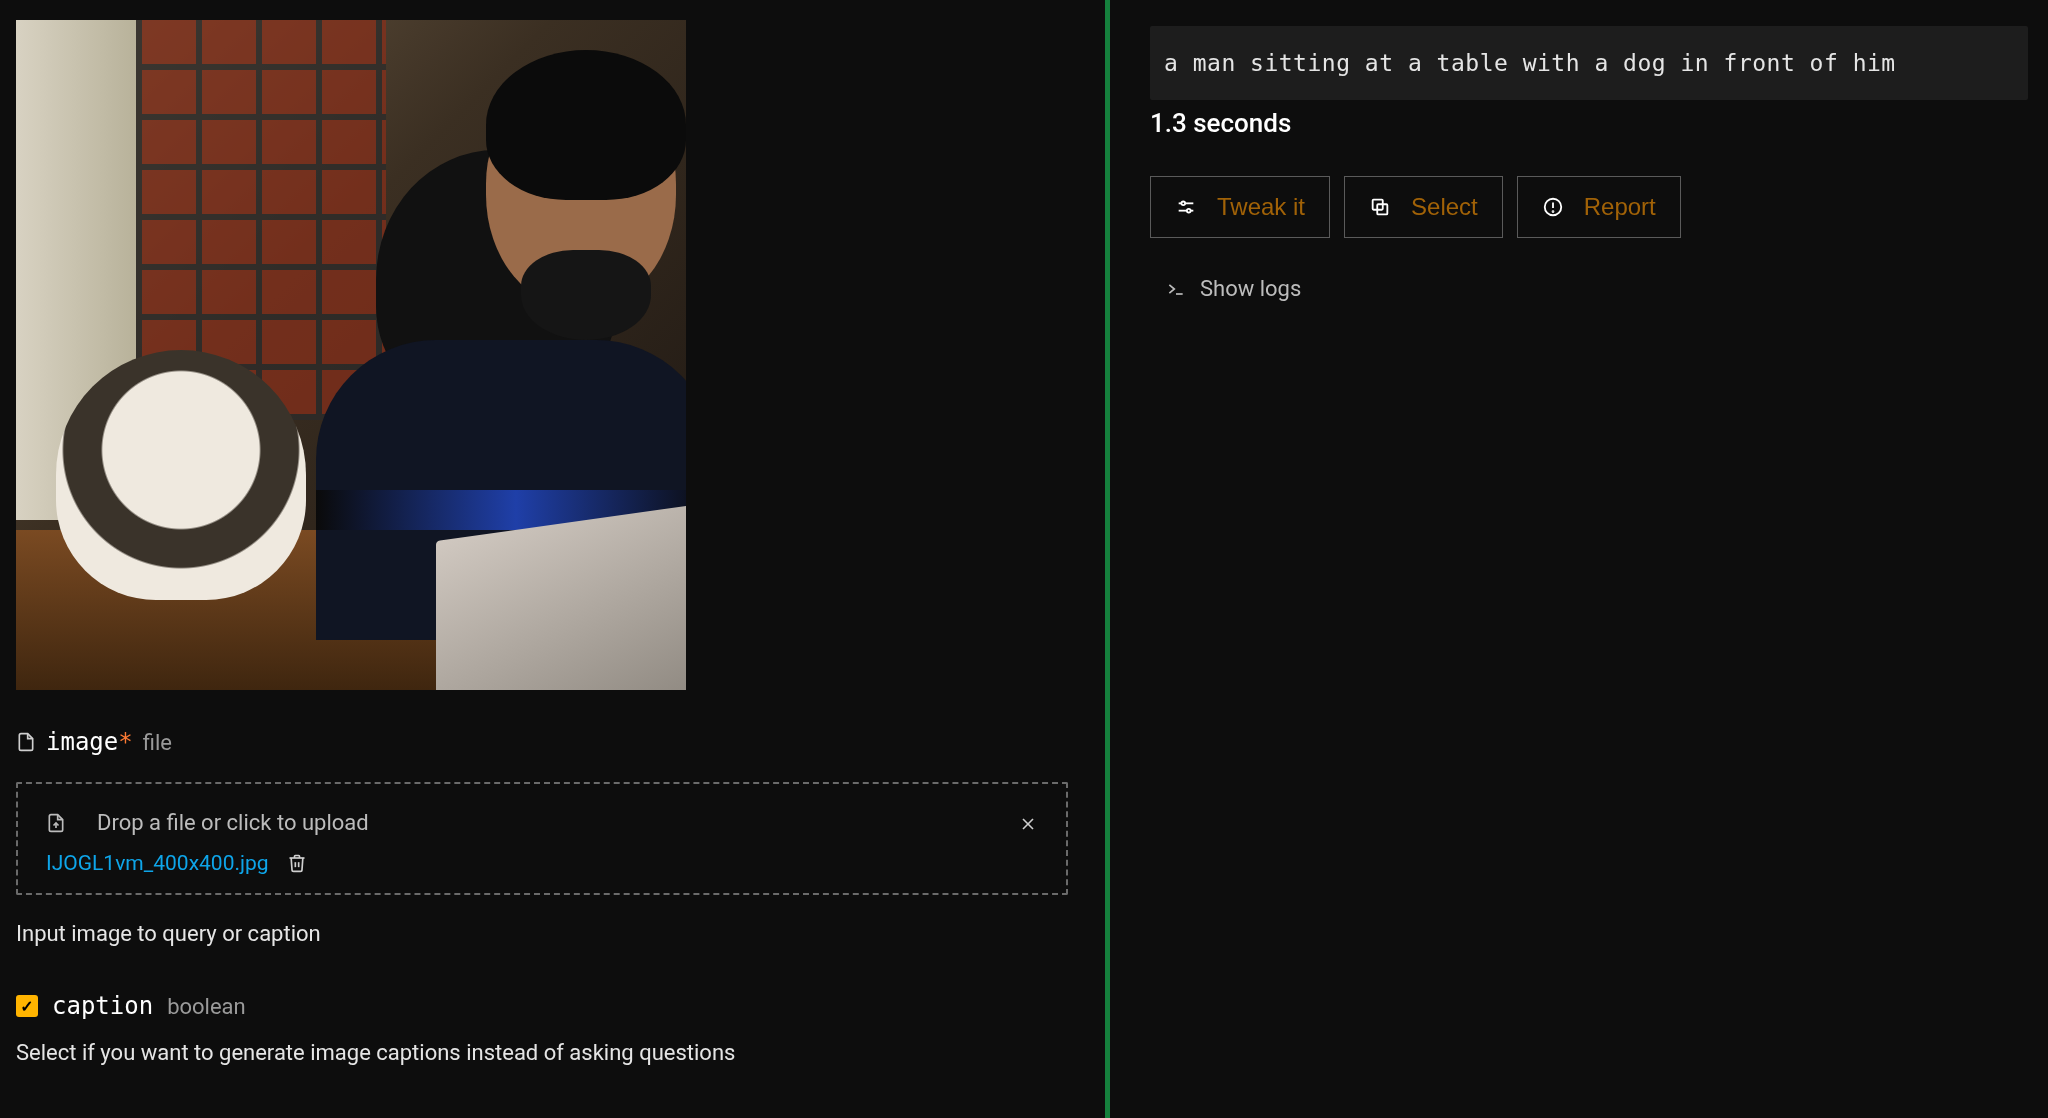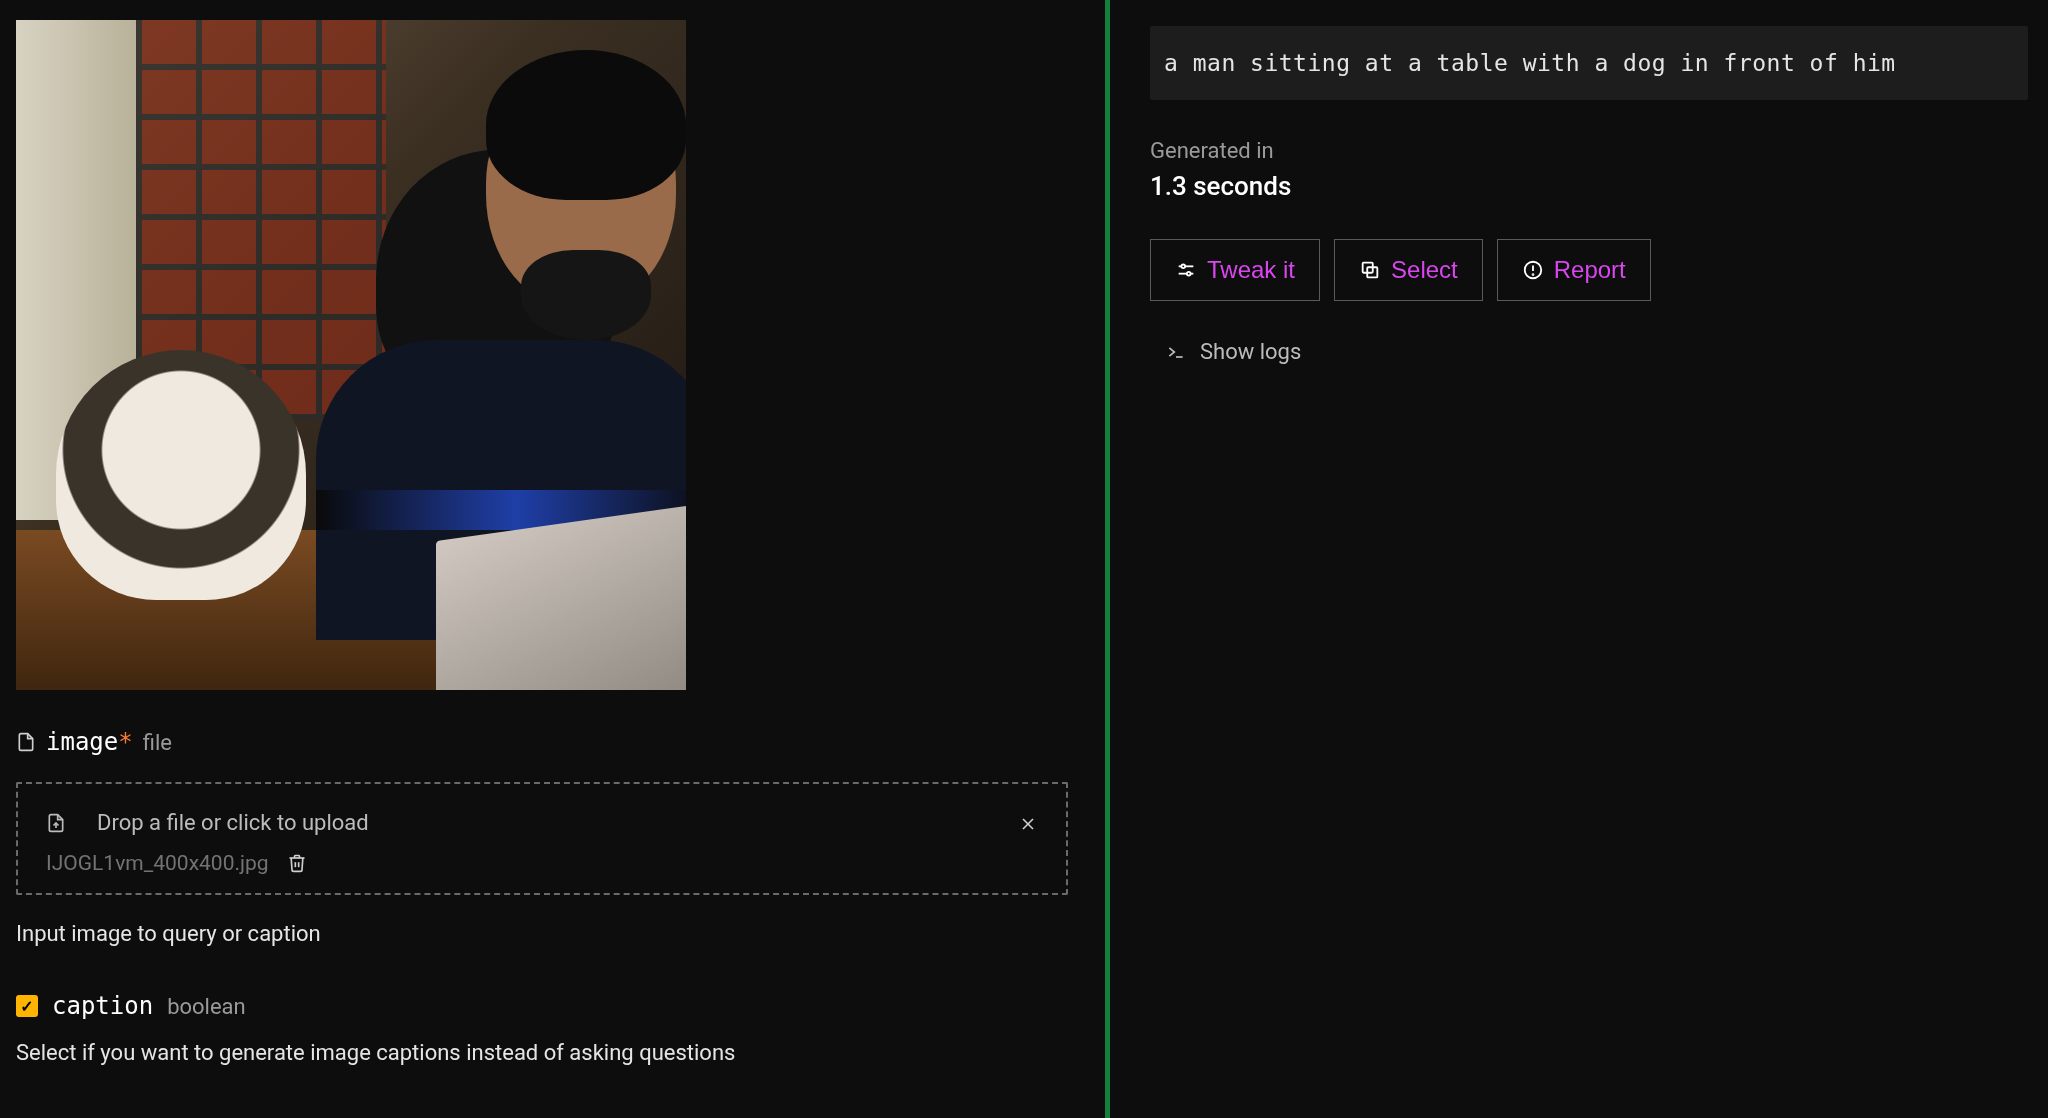--- a/index.html
+++ b/index.html
@@ -60,21 +60,21 @@
   
   .dropzone {
     margin-top: 26px;
     border: 2px dashed #6a6a6a;
     border-radius: 2px;
     padding: 26px 28px 18px 28px;
     width: 1052px;
     position: relative;
   }
   .drop-row { display:flex; align-items:center; gap:31px; color:#bcbcbc; font-size:22px;}
-  .file-row { display:flex; align-items:center; gap:18px; color:#737373; font-size:21px; margin-top:16px;}
+  .file-row { display:flex; align-items:center; gap:18px; color:#0ea5e9; font-size:21px; margin-top:16px;}
   .close-x { position:absolute; right:28px; top:30px; cursor:pointer;}
   
   .helper-text { margin-top:26px; color:#e5e5e5; font-size:22px; }
   
   .caption-header { display:flex; align-items:center; gap:14px; margin-top:46px;}
   .checkbox {
     width:22px; height:22px; background:#ffb400; border-radius:3px;
     display:flex; align-items:center; justify-content:center; color:#000; font-size:16px; font-weight:bold;
   }
   
@@ -88,24 +88,24 @@
     border-radius:2px;
     margin-top: 6px;
     letter-spacing: 0.5px;
   }
   .gen-label { color:#9a9a9a; font-size:22px; margin-top:38px;}
   .gen-time { color:#fff; font-size:26px; margin-top:8px; font-weight:500;}
   .button-row { display:flex; gap:14px; margin-top:38px;}
   .btn {
     border:1px solid #5a5a5a;
     background:transparent;
-    color:#d946ef;
+    color:#a16207;
     padding: 16px 24px;
     font-size:24px;
-    display:flex; align-items:center; gap:10px;
+    display:flex; align-items:center; gap:20px;
     cursor:pointer;
   }
   .logs-row { display:flex; align-items:center; gap:14px; color:#bcbcbc; font-size:22px; margin-top:38px; margin-left:16px; cursor:pointer;}
   svg { display:block; }
 </style>
 </head>
 <body>
 
 <div class="left-panel">
 
@@ -176,21 +176,20 @@
     <span class="field-type">boolean</span>
   </div>
   <div class="helper-text" style="margin-top:20px;">Select if you want to generate image captions instead of asking questions</div>
 
 </div>
 
 <div class="right-panel">
 
   <div class="output-box">a man sitting at a table with a dog in front of him</div>
 
-  <div class="gen-label">Generated in</div>
   <div class="gen-time">1.3 seconds</div>
 
   <div class="button-row">
     <button class="btn">
       <span>
         <svg width="22" height="22" viewBox="0 0 24 24" fill="none" stroke="#fff" stroke-width="2">
           <line x1="4" y1="8" x2="20" y2="8"></line>
             <circle cx="9" cy="8" r="2" fill="#0d0d0d"></circle>
           <line x1="4" y1="16" x2="20" y2="16"></line>
             <circle cx="15" cy="16" r="2" fill="#0d0d0d"></circle>

